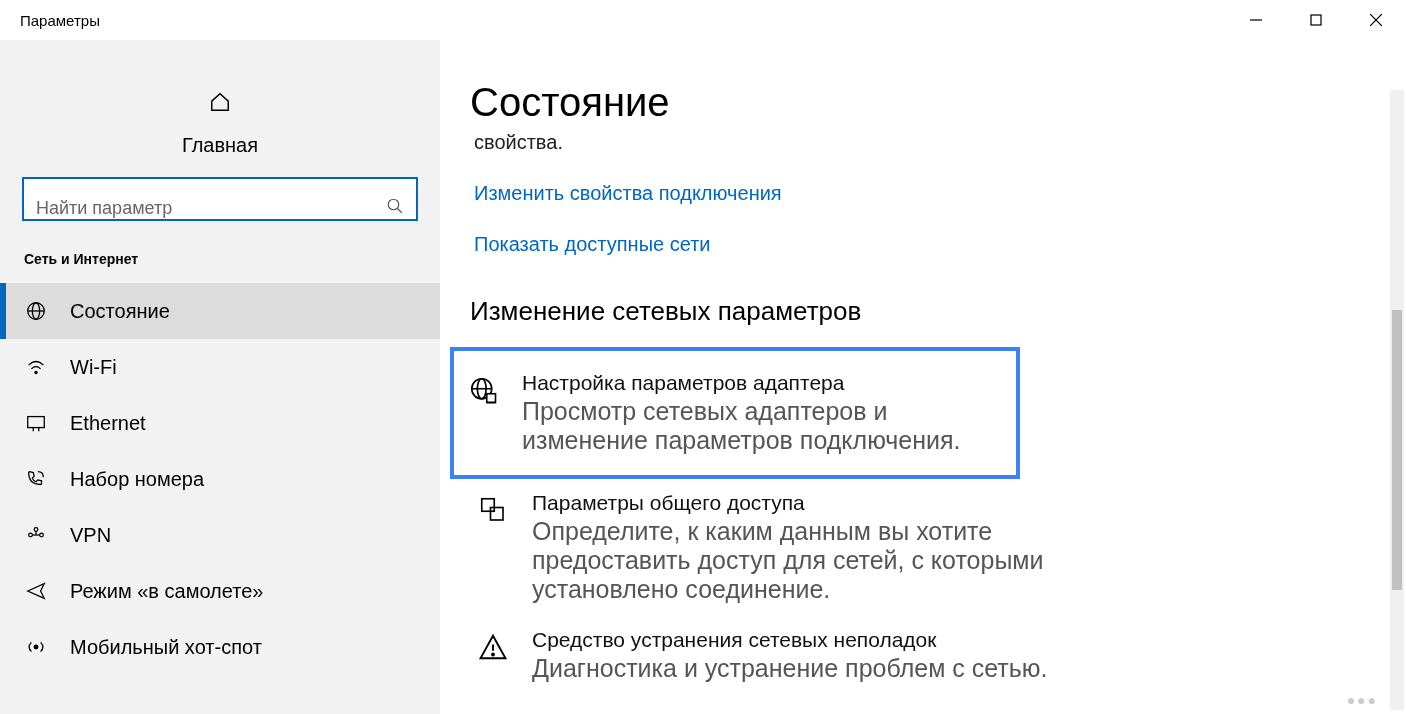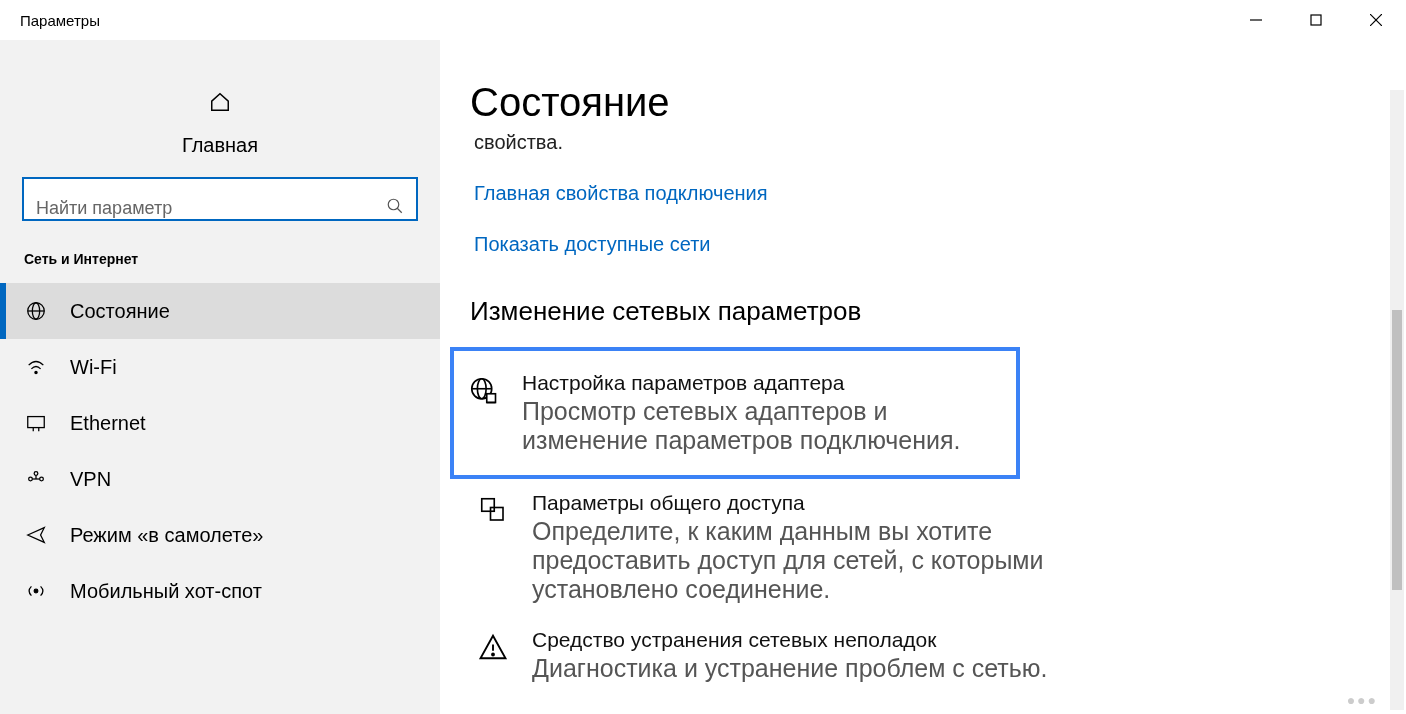--- a/index.html
+++ b/index.html
@@ -255,20 +255,29 @@
             <rect x="3" y="5" width="18" height="12"></rect>
             <line x1="9" y1="17" x2="9" y2="21"></line>
             <line x1="15" y1="17" x2="15" y2="21"></line>
           </svg>
       </span>
       <span>Ethernet</span>
     </div>
     <div class="nav-item">
       <span class="nav-icon">
         <svg width="22" height="22" viewBox="0 0 24 24" fill="none" stroke="#000" stroke-width="1.4">
+            <path d="M5 4 Q4 4 4 5 Q4 18 17 18 Q18 18 18 17 L18 14 L14 13 L12 15 Q9 14 8 11 L10 9 L9 5 Z"></path>
+            <path d="M14 4 Q20 4 20 10"></path>
+          </svg>
+      </span>
+      <span>Набор номера</span>
+    </div>
+    <div class="nav-item">
+      <span class="nav-icon">
+        <svg width="22" height="22" viewBox="0 0 24 24" fill="none" stroke="#000" stroke-width="1.4">
             <circle cx="6" cy="12" r="2"></circle>
             <circle cx="18" cy="12" r="2"></circle>
             <line x1="8" y1="12" x2="16" y2="12"></line>
             <circle cx="12" cy="6" r="2"></circle>
             <line x1="12" y1="8" x2="12" y2="12"></line>
           </svg>
       </span>
       <span>VPN</span>
     </div>
     <div class="nav-item">
@@ -287,21 +296,21 @@
             <path d="M17 7 Q22 12 17 17"></path>
           </svg>
       </span>
       <span>Мобильный хот-спот</span>
     </div>
   </div>
 
   <div class="main">
     <h1>Состояние</h1>
     <div class="partial-text">свойства.</div>
-    <a class="link">Главная свойства подключения</a>
+    <a class="link">Изменить свойства подключения</a>
     <a class="link">Показать доступные сети</a>
 
     <h2 class="section-heading">Изменение сетевых параметров</h2>
 
     <div class="option highlight">
       <span class="option-icon">
         <svg width="30" height="30" viewBox="0 0 24 24" fill="none" stroke="#000" stroke-width="1.3">
             <circle cx="11" cy="11" r="8"></circle>
             <ellipse cx="11" cy="11" rx="3.5" ry="8"></ellipse>
             <line x1="3" y1="11" x2="19" y2="11"></line>

